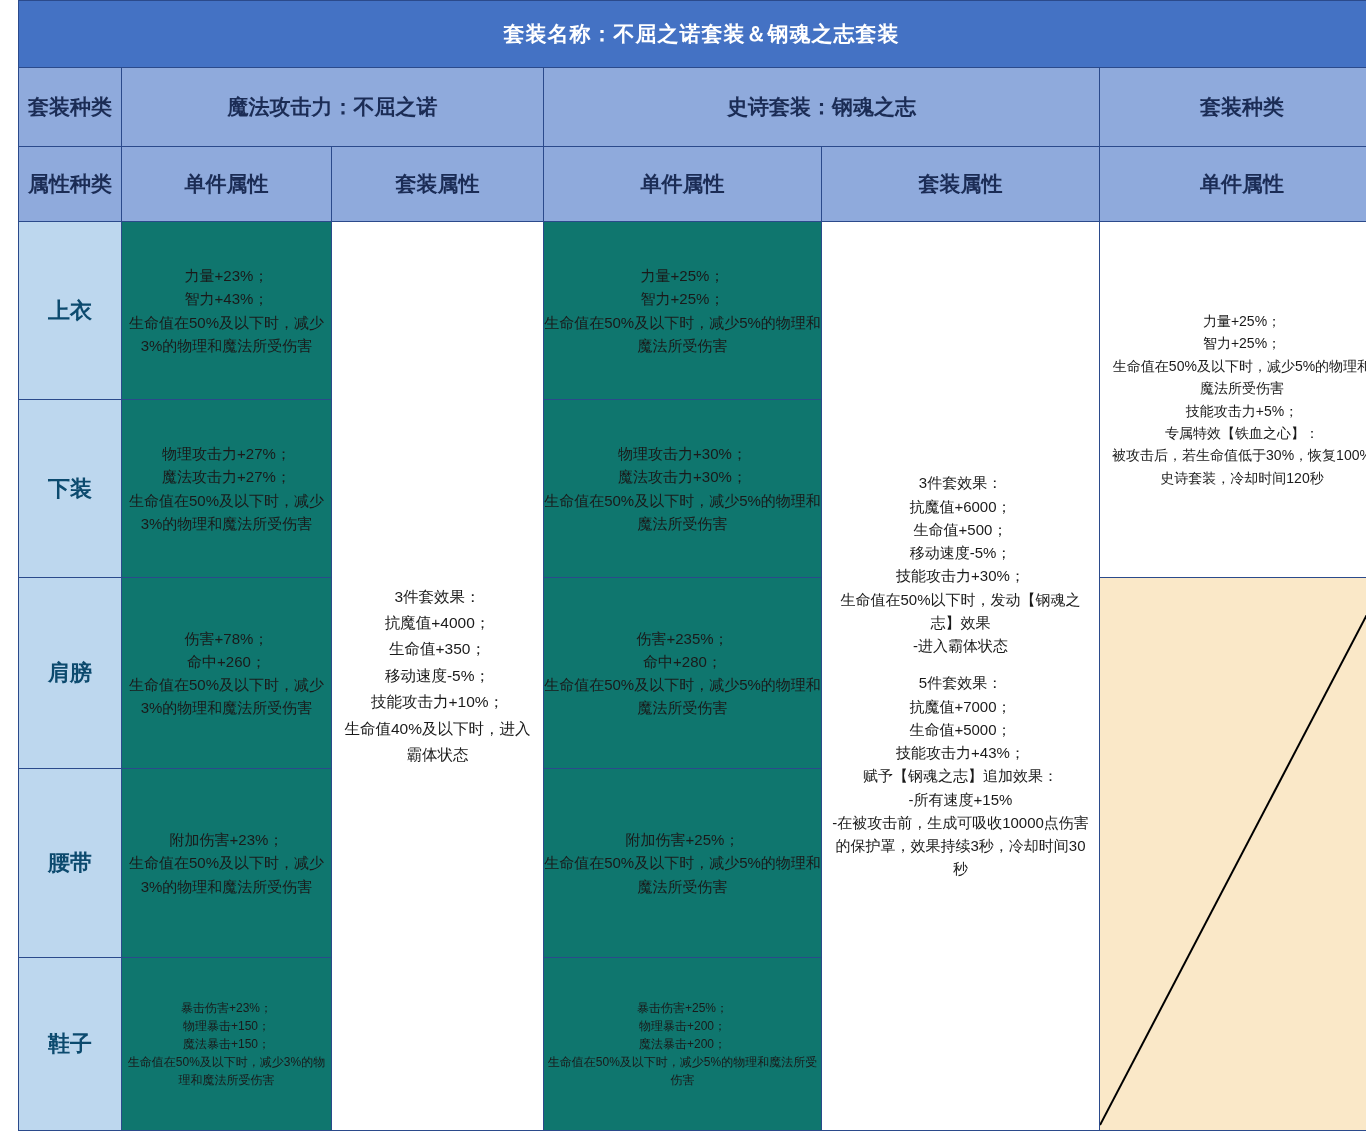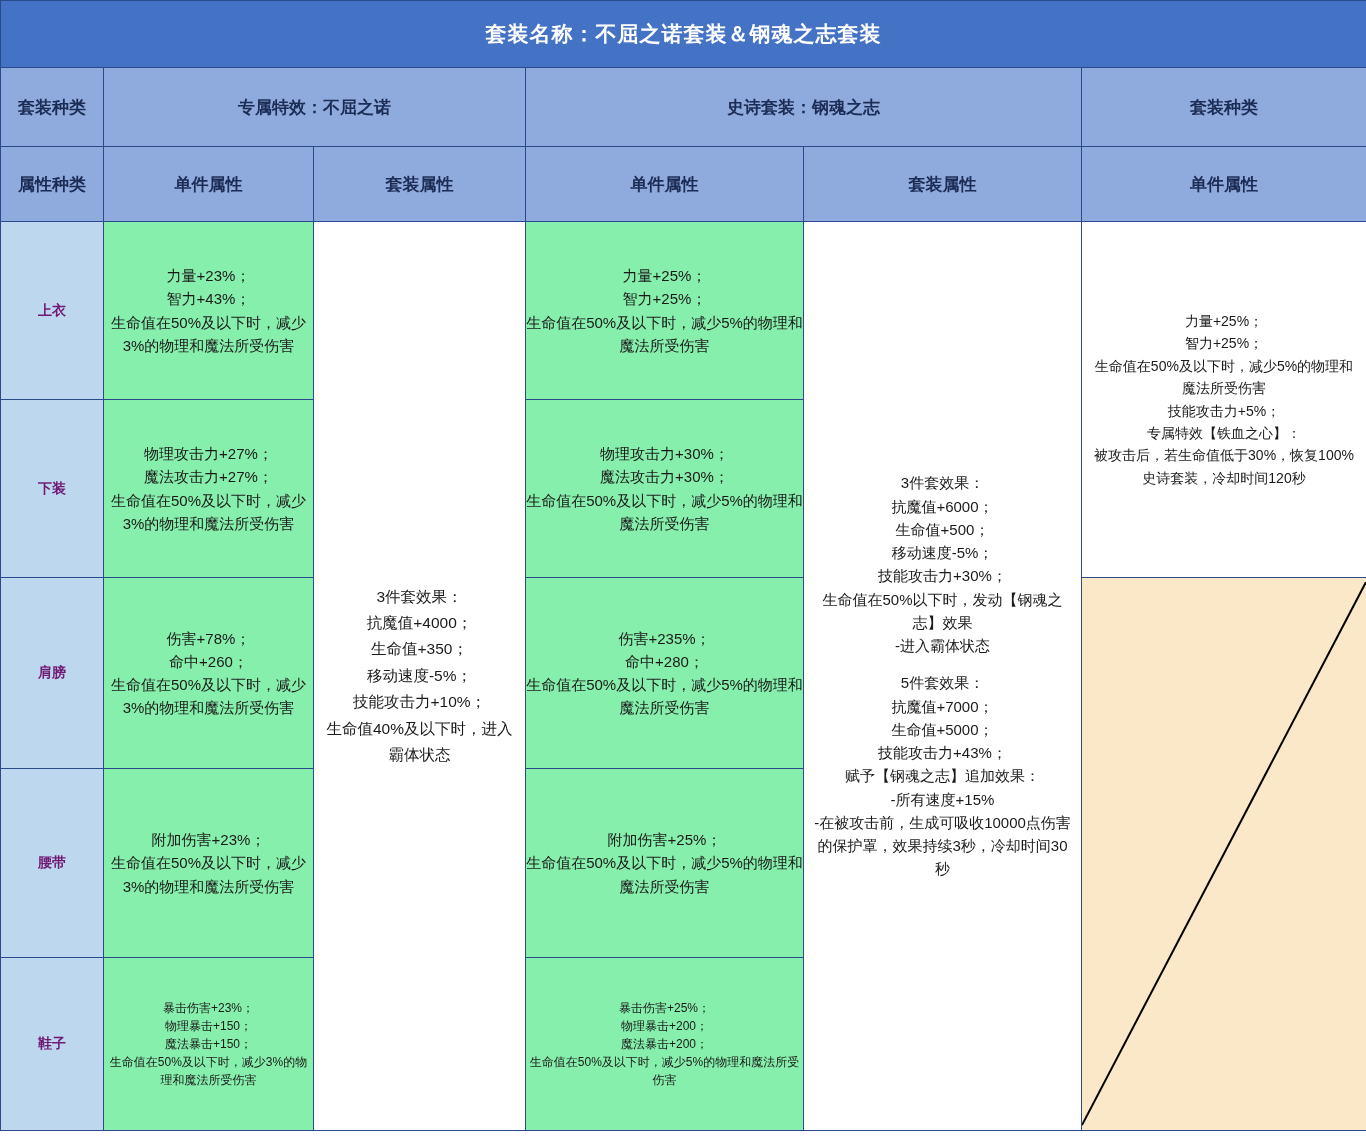--- a/index.html
+++ b/index.html
@@ -9,20 +9,21 @@
   }
   body {
     font-family: "Liberation Sans", "DejaVu Sans", sans-serif;
     color: #1a1a1a;
   }
   .sheet {
     width: 1186px;
     height: 1136px;
     box-sizing: border-box;
     position: relative;
+    margin-left: 18px;
   }
   table.main {
     border-collapse: collapse;
     width: 1366px;
     table-layout: fixed;
   }
   table.main td {
     border: 1px solid #2b4a8b;
     vertical-align: middle;
     text-align: center;
@@ -32,32 +33,32 @@
     color: #ffffff;
     font-weight: bold;
     font-size: 21px;
     height: 64px;
     letter-spacing: 1px;
   }
   .hdr1 td, .hdr2 td {
     background: #8faadc;
     color: #1b2c55;
     font-weight: bold;
-    font-size: 17px;
+    font-size: 21px;
   }
   .hdr1 td { height: 76px; }
   .hdr2 td { height: 72px; }
   .rowlabel {
     background: #bdd7ee;
-    color: #701a75;
+    color: #0c4a6e;
     font-weight: bold;
-    font-size: 14px;
+    font-size: 22px;
   }
   .cell {
-    background: #86efac;
+    background: #0f766e;
     font-size: 15px;
     line-height: 1.55;
     padding: 6px 0;
   }
   .cell.small {
     font-size: 12px;
     line-height: 1.5;
   }
   .setcell {
     background: #ffffff;
@@ -103,21 +104,21 @@
       <col style="width:278px">
       <col style="width:285px">
     </colgroup>
     <tbody>
       <tr class="title-row">
         <td colspan="6">套装名称：不屈之诺套装＆钢魂之志套装</td>
       </tr>
 
       <tr class="hdr1">
         <td>套装种类</td>
-        <td colspan="2">专属特效：不屈之诺</td>
+        <td colspan="2">魔法攻击力：不屈之诺</td>
         <td colspan="2">史诗套装：钢魂之志</td>
         <td>套装种类</td>
       </tr>
 
       <tr class="hdr2">
         <td>属性种类</td>
         <td>单件属性</td>
         <td>套装属性</td>
         <td>单件属性</td>
         <td>套装属性</td>

